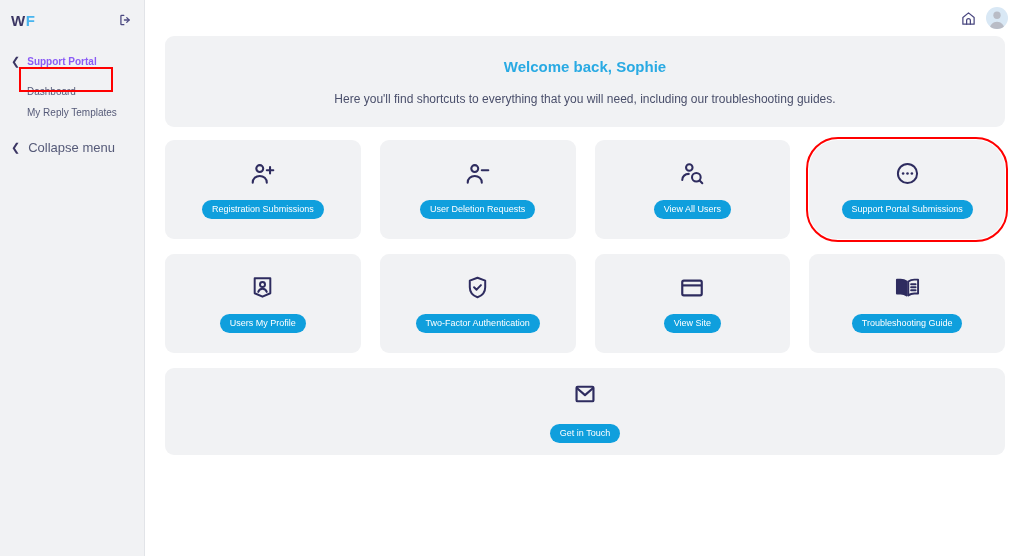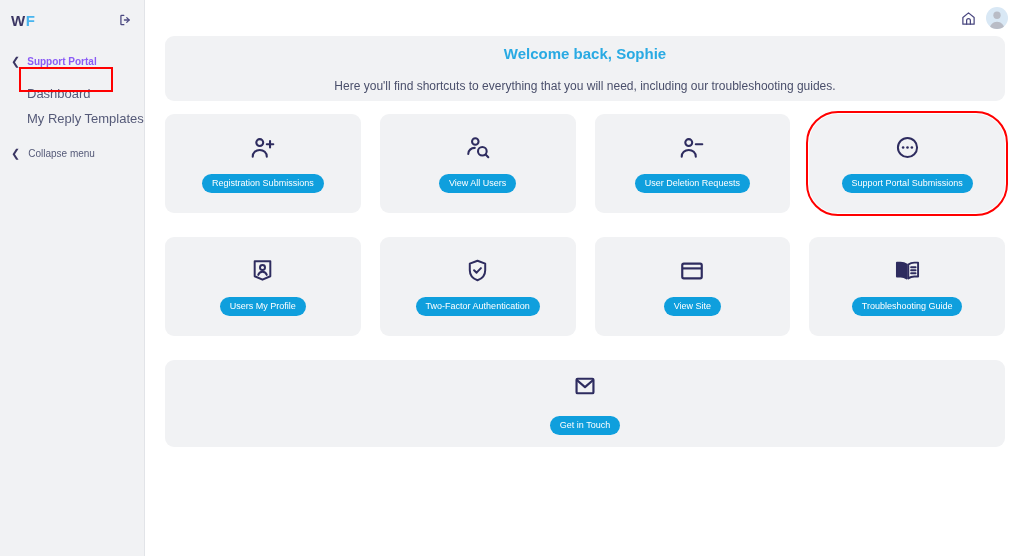--- a/index.html
+++ b/index.html
@@ -32,21 +32,21 @@
   .sb-section {
     display: flex; align-items: center; gap: 7px;
     padding: 0 0 0 11px;
     height: 22px;
     margin-top: 10px;
   }
   .sb-section .chev { color: #3b3663; font-size: 11px; line-height: 1; }
   .sb-section .ttl { font-size: 10px; font-weight: bold; color: #8b5cf6; }
 
   .sb-item {
-    font-size: 13px; color: #555a78;
+    font-size: 10px; color: #555a78;
     padding: 5px 0 5px 27px;
     cursor: pointer;
   }
   .sb-item-dashboard {
     position: relative;
     margin: 9px 0 0 0;
   }
   .hl-box-dash {
     position: absolute;
     left: 19px; top: 67px;
@@ -55,21 +55,21 @@
     pointer-events: none;
     z-index: 5;
   }
   .sb-collapse {
     display: flex; align-items: center; gap: 8px;
     padding-left: 11px;
     margin-top: 17px;
     cursor: pointer;
   }
   .sb-collapse .chev { color: #3b3663; font-size: 11px; line-height: 1; }
-  .sb-collapse .lbl { font-size: 10px; color: #555a78; }
+  .sb-collapse .lbl { font-size: 13px; color: #555a78; }
 
   
   .main { flex: 1 1 auto; height: 560px; position: relative; background: #fff; }
   .topbar {
     height: 36px; display: flex; align-items: center;
     justify-content: flex-end; gap: 10px;
     padding: 0 16px 0 0;
   }
   .home-ic { width: 15px; height: 15px; cursor: pointer; display:block; }
   .avatar {
@@ -81,37 +81,37 @@
 
   .content { padding: 0 19px 0 20px; }
 
   .card {
     background: #f1f2f4;
     border-radius: 9px;
   }
 
   
   .banner {
-    height: 65px;
+    height: 91px;
     display: flex; flex-direction: column;
     align-items: center; justify-content: center;
     gap: 1px;
     margin-bottom: 13px;
   }
   .banner h1 {
     font-size: 15px; font-weight: bold; color: #29aae3;
   }
   .banner p { font-size: 12px; color: #4a4f6b; margin-top: 16px; }
 
   
   .grid {
     display: grid;
     grid-template-columns: repeat(4, 1fr);
     gap: 19px;
-    margin-bottom: 24px;
+    margin-bottom: 15px;
   }
   .tile {
     height: 99px;
     display: flex; flex-direction: column;
     align-items: center; justify-content: center;
     gap: 13px;
     position: relative;
   }
   .tile .ic { height: 27px; display: flex; align-items: center; justify-content: center; }
   .tile svg { display: block; }
@@ -211,38 +211,38 @@
               <path d="M2.5 20c0-3.6 2.9-6.2 6.5-6.2s6.5 2.6 6.5 6.2"></path>
               <path d="M18.5 5.5v6M15.5 8.5h6"></path>
             </svg>
           </span>
           <button class="pill">Registration Submissions</button>
         </div>
 
         <div class="card tile">
           <span class="ic">
             <svg width="26" height="26" viewBox="0 0 24 24" fill="none" stroke="#2e2c5f" stroke-width="1.9" stroke-linecap="round" stroke-linejoin="round">
+              <circle cx="9" cy="7" r="3.2"></circle>
+              <path d="M2.5 20c0-3.6 2.9-6.2 6.5-6.2s6.5 2.6 6.5 6.2"></path>
+              <path d="M15.5 8.5h6"></path>
+            </svg>
+          </span>
+          <button class="pill">User Deletion Requests</button>
+        </div>
+
+        <div class="card tile">
+          <span class="ic">
+            <svg width="26" height="26" viewBox="0 0 24 24" fill="none" stroke="#2e2c5f" stroke-width="1.9" stroke-linecap="round" stroke-linejoin="round">
               <circle cx="9.5" cy="6" r="3"></circle>
               <path d="M3 17.5c0-3.2 2.6-5.6 6-5.6"></path>
               <circle cx="16" cy="15" r="4"></circle>
               <path d="M19 18l2.5 2.5"></path>
             </svg>
           </span>
           <button class="pill">View All Users</button>
-        </div>
-
-        <div class="card tile">
-          <span class="ic">
-            <svg width="26" height="26" viewBox="0 0 24 24" fill="none" stroke="#2e2c5f" stroke-width="1.9" stroke-linecap="round" stroke-linejoin="round">
-              <circle cx="9" cy="7" r="3.2"></circle>
-              <path d="M2.5 20c0-3.6 2.9-6.2 6.5-6.2s6.5 2.6 6.5 6.2"></path>
-              <path d="M15.5 8.5h6"></path>
-            </svg>
-          </span>
-          <button class="pill">User Deletion Requests</button>
         </div>
 
         <div class="card tile highlighted">
           <span class="ic">
             <svg width="25" height="25" viewBox="0 0 24 24" fill="none" stroke="#2e2c5f" stroke-width="1.9">
               <circle cx="12" cy="12" r="9.2"></circle>
               <circle cx="7.8" cy="12" r="1.25" fill="#2e2c5f" stroke="none"></circle>
               <circle cx="12" cy="12" r="1.25" fill="#2e2c5f" stroke="none"></circle>
               <circle cx="16.2" cy="12" r="1.25" fill="#2e2c5f" stroke="none"></circle>
             </svg>

